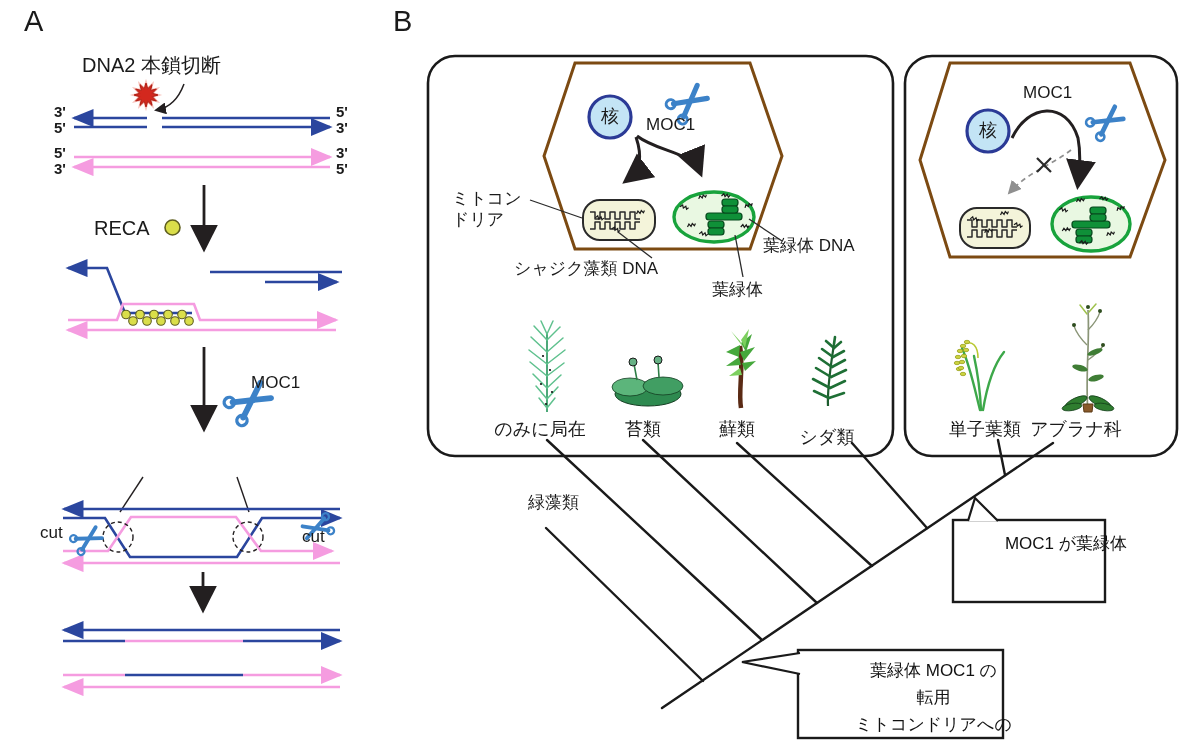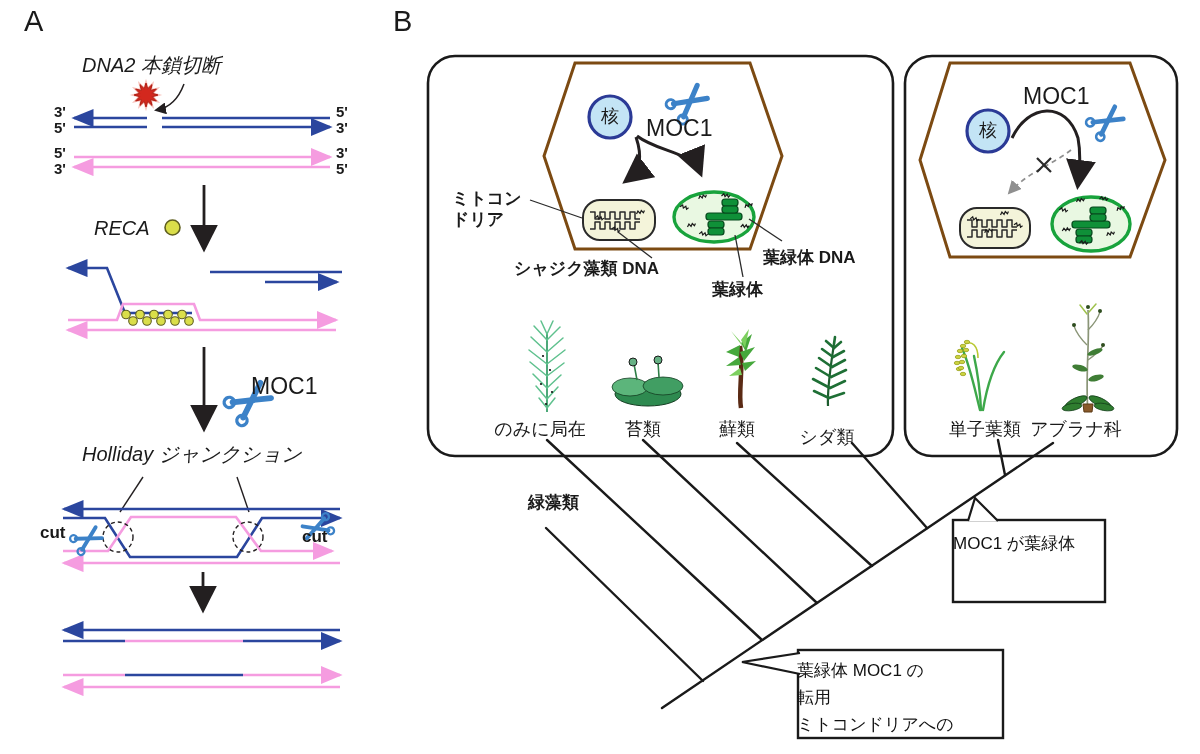--- a/index.html
+++ b/index.html
@@ -1,23 +1,23 @@
 <!DOCTYPE html>
 <html><head>
 <meta charset="utf-8">
 <style>
   html,body{margin:0;padding:0;background:#fff;}
   .stage{position:relative;width:1200px;height:754px;background:#fff;overflow:hidden;
          font-family:"Liberation Sans","DejaVu Sans",sans-serif;color:#111;}
   svg{position:absolute;top:0;}
   .lbl{position:absolute;white-space:nowrap;color:#1a1a1a;line-height:1.1;}
-  .fs29{font-size:29px;} .fs20{font-size:20px;font-style:italic;} .fs19{font-size:23px;}
-  .fs18{font-size:18px;} .fs17{font-size:17px;font-weight:bold;} .fs15{font-size:15px;font-weight:bold;}
+  .fs29{font-size:29px;} .fs20{font-size:20px;} .fs19{font-size:17px;}
+  .fs18{font-size:18px;} .fs17{font-size:17px;} .fs15{font-size:15px;font-weight:bold;}
   .ctr{transform:translateX(-50%);}
-  .callout-text{position:absolute;font-size:17px;color:#111;}
+  .callout-text{position:absolute;text-align:center;font-size:17px;color:#111;margin-left:37px;}
   .callout-text div{line-height:27px;}
 </style>
 </head>
 <body>
 
 <div class="stage">
 
 <svg style="left:0" width="400" height="754" viewBox="0 0 400 754">
   <defs>
     <marker id="aB" markerWidth="9" markerHeight="8" refX="7.5" refY="3.5" orient="auto">
@@ -369,30 +369,29 @@
 <div class="lbl fs15" style="left:54px;top:120px">5'</div>
 <div class="lbl fs15" style="left:336px;top:104px">5'</div>
 <div class="lbl fs15" style="left:336px;top:120px">3'</div>
 <div class="lbl fs15" style="left:54px;top:145px">5'</div>
 <div class="lbl fs15" style="left:54px;top:161px">3'</div>
 <div class="lbl fs15" style="left:336px;top:145px">3'</div>
 <div class="lbl fs15" style="left:336px;top:161px">5'</div>
 
 <div class="lbl fs20" style="left:94px;top:217px">RECA</div>
 <div class="lbl fs19" style="left:251px;top:374px">MOC1</div>
-<div class="lbl fs20" style="left:82px;top:443px">Holliday ジャンクション</div>
 <div class="lbl fs17" style="left:40px;top:524px">cut</div>
 <div class="lbl fs17" style="left:302px;top:528px">cut</div>
 
 <div class="lbl fs18 ctr" style="left:610px;top:107px">核</div>
 <div class="lbl fs19" style="left:646px;top:116px">MOC1</div>
 <div class="lbl fs17" style="left:452px;top:190px">ミトコン</div>
 <div class="lbl fs17" style="left:452px;top:211px">ドリア</div>
 <div class="lbl fs17" style="left:514px;top:260px">シャジク藻類 DNA</div>
-<div class="lbl fs17" style="left:763px;top:249px">葉緑体 DNA</div>
+<div class="lbl fs17" style="left:763px;top:237px">葉緑体 DNA</div>
 <div class="lbl fs17" style="left:712px;top:281px">葉緑体</div>
 
 <div class="lbl fs18 ctr" style="left:988px;top:121px">核</div>
 <div class="lbl fs19" style="left:1023px;top:84px">MOC1</div>
 
 <div class="lbl fs18 ctr" style="left:540px;top:420px">のみに局在</div>
 <div class="lbl fs18 ctr" style="left:643px;top:420px">苔類</div>
 <div class="lbl fs18 ctr" style="left:737px;top:420px">蘚類</div>
 <div class="lbl fs18 ctr" style="left:827px;top:428px">シダ類</div>
 <div class="lbl fs18 ctr" style="left:985px;top:420px">単子葉類</div>

